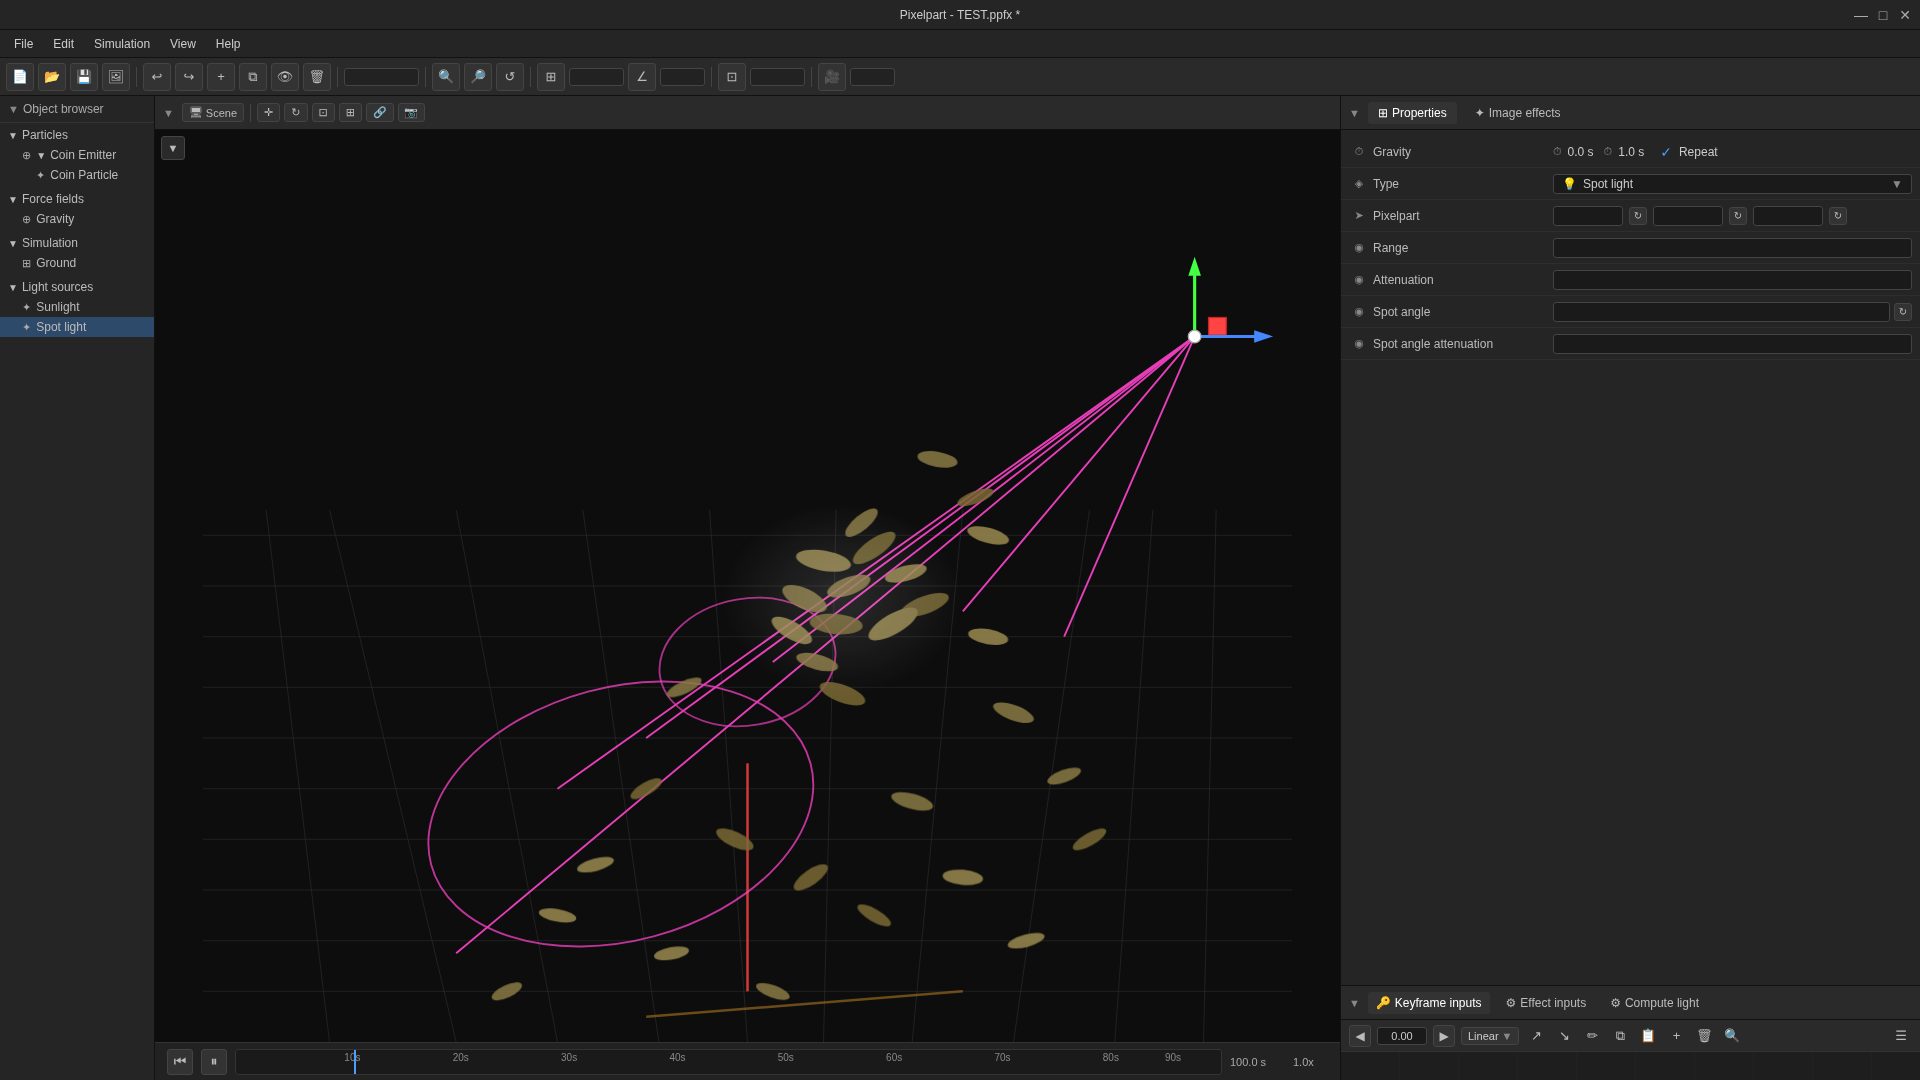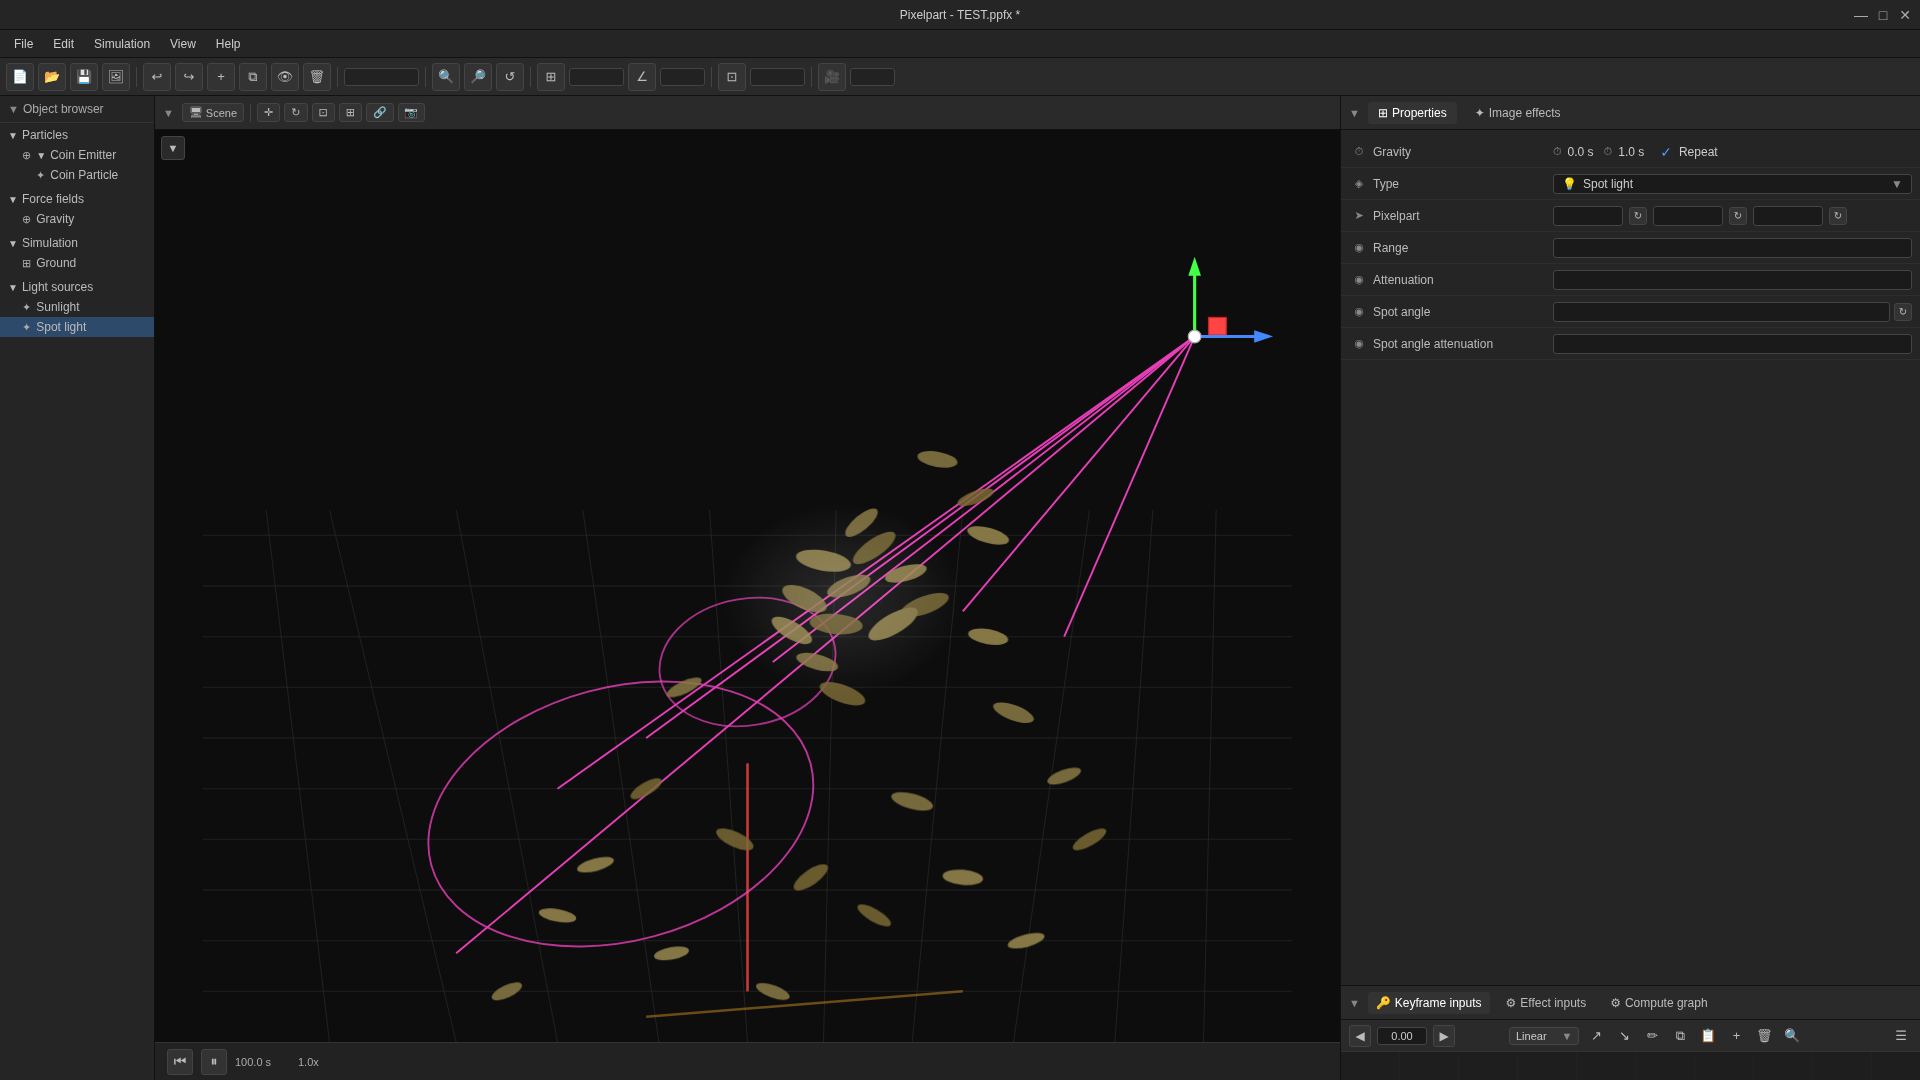--- a/index.html
+++ b/index.html
@@ -211,21 +211,21 @@
       min-width: 50px;
       text-align: center;
     }
     .tl-mode {
       background: #333;
       border: 1px solid #444;
       border-radius: 3px;
       color: #ccc;
       padding: 2px 6px;
       font-size: 11px;
-      display: flex; align-items: center; gap: 15px; margin-left: 48px;
+      display: flex; align-items: center; gap: 3px;
     }
     .tl-icon-btn {
       width: 22px; height: 22px;
       display: flex; align-items: center; justify-content: center;
       cursor: pointer; color: #bbb; font-size: 13px;
     }
 
     
     #right-panel {
       width: 580px;
@@ -652,20 +652,34 @@
       
       <div id="vp-left-toolbar">
         <div class="vp-lt-btn">▼</div>
       </div>
     </div>
 
     <div id="playback-bar">
       <div class="pb-btn">⏮</div>
       <div class="pb-btn">⏸</div>
 
+      <div style="flex:1;display:flex;align-items:center;gap:0;position:relative;height:26px;background:#1a1a1a;border:1px solid #333;border-radius:3px;overflow:hidden;">
+        <div style="position:absolute;left:0;right:0;top:0;bottom:0;display:flex;align-items:center;padding:0 4px;gap:0;">
+          <div style="position:absolute;left:12%;top:0;bottom:0;width:2px;background:#4a9eff;z-index:2;"></div>
+          <span style="position:absolute;left:11%;top:2px;font-size:10px;color:#888;">10s</span>
+          <span style="position:absolute;left:22%;top:2px;font-size:10px;color:#888;">20s</span>
+          <span style="position:absolute;left:33%;top:2px;font-size:10px;color:#888;">30s</span>
+          <span style="position:absolute;left:44%;top:2px;font-size:10px;color:#888;">40s</span>
+          <span style="position:absolute;left:55%;top:2px;font-size:10px;color:#888;">50s</span>
+          <span style="position:absolute;left:66%;top:2px;font-size:10px;color:#888;">60s</span>
+          <span style="position:absolute;left:77%;top:2px;font-size:10px;color:#888;">70s</span>
+          <span style="position:absolute;left:88%;top:2px;font-size:10px;color:#888;">80s</span>
+          <span style="position:absolute;right:40px;top:2px;font-size:10px;color:#888;">90s</span>
+        </div>
+      </div>
       <span style="font-size:11px;color:#aaa;min-width:55px;">100.0 s</span>
       <span style="font-size:11px;color:#aaa;min-width:35px;">1.0x</span>
     </div>
   </div>
 
   <div id="right-panel">
 
     <div id="right-panel-header">
       <span style="color:#888;font-size:11px;">▼</span>
       <div class="rp-tab active">
@@ -759,21 +773,21 @@
         <div class="rbp-tab active">
           <span>🔑</span>
           <span>Keyframe inputs</span>
         </div>
         <div class="rbp-tab">
           <span>⚙</span>
           <span>Effect inputs</span>
         </div>
         <div class="rbp-tab">
           <span>⚙</span>
-          <span>Compute graph</span>
+          <span>Compute light</span>
         </div>
       </div>
       <div id="rbp-controls">
         <div class="tl-ctrl-btn">◀</div>
         <span class="tl-time">0.00</span>
         <div class="tl-ctrl-btn">▶</div>
         <div class="tl-mode">
           <span>Linear</span>
           <span style="color:#888;">▼</span>
         </div>

